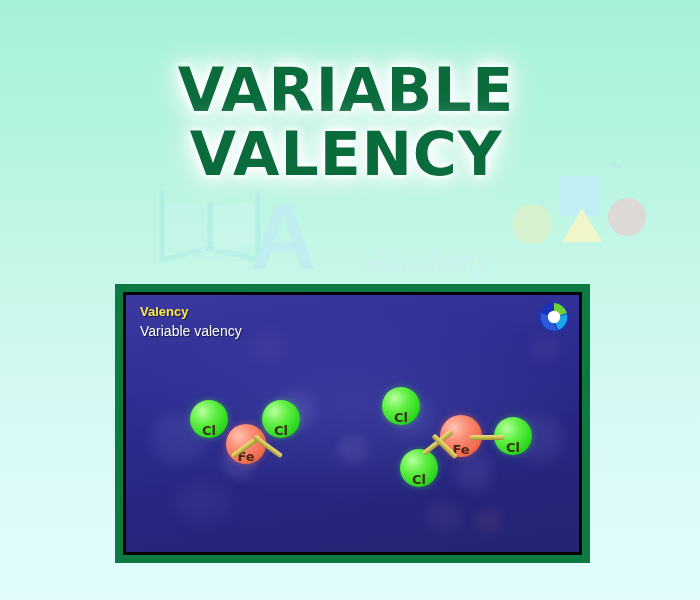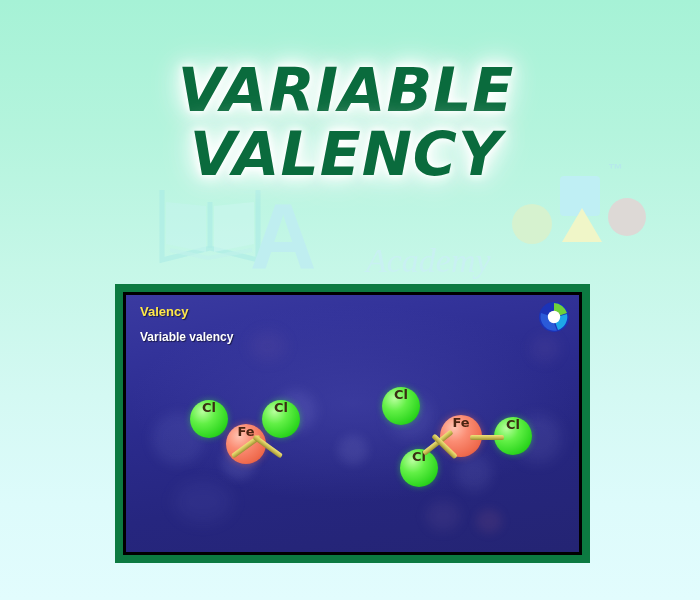--- a/index.html
+++ b/index.html
@@ -100,21 +100,20 @@
     background: #ddd9d6; border-radius: 50%;
   }
 
   
   .title-block {
     position: absolute;
     left: 0; top: 58px;
     width: 692px;
     text-align: center;
     z-index: 3;
-    font-style: italic;
   }
   .title-line {
     font-size: 60px;
     font-weight: bold;
     color: #0a6b3d;
     line-height: 1.07;
     letter-spacing: 1px;
     text-shadow:
       0 0 6px #ffffff, 0 0 12px #ffffff, 0 0 20px #ffffff,
       0 0 28px #ffffff, 0 0 36px #f2fffa;
@@ -158,41 +157,41 @@
     z-index: 6;
   }
   .vid-title {
     font-size: 13px;
     font-weight: bold;
     color: #ffe84a;
     text-shadow: 1px 1px 1px rgba(0,0,0,.55);
     line-height: 1.25;
   }
   .vid-subtitle {
-    font-size: 12px;
-    font-weight: bold;
+    font-size: 14px;
+    font-weight: normal;
     color: #ffffff;
     text-shadow: 1px 1px 1px rgba(0,0,0,.55);
     line-height: 1.3;
-    margin-top: 10px;
+    margin-top: 2px;
   }
   .vid-logo {
     position: absolute;
     right: 9px; top: 6px;
     width: 32px; height: 32px;
     z-index: 6;
   }
 
   
   .molecule { position: absolute; z-index: 5; }
   .atom {
     position: absolute;
     border-radius: 50%;
     display: flex;
-    align-items: flex-start;
+    align-items: flex-end;
     justify-content: center;
     font-weight: bold;
     font-family: "DejaVu Sans", sans-serif;
   }
   .atom-cl {
     background: radial-gradient(circle at 33% 30%, #b9ff9e 0%, #62f046 34%, #2cd61e 72%, #17a80f 100%);
     box-shadow: 0 0 6px rgba(60,230,60,.45);
     color: #3a2e12;
     font-size: 13px;
   }

